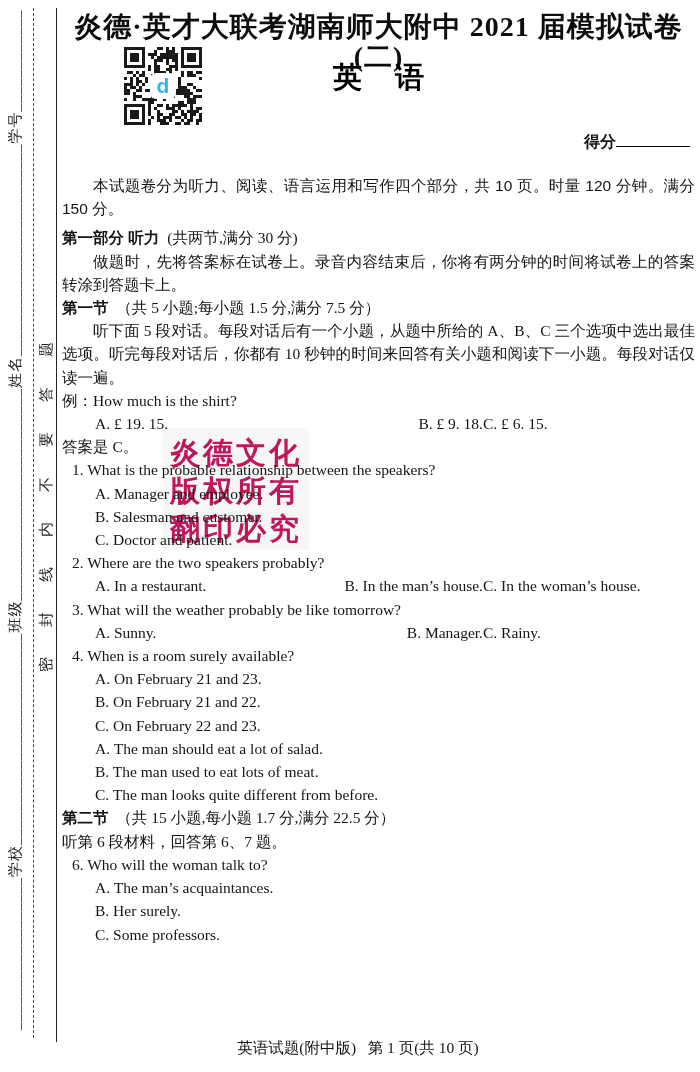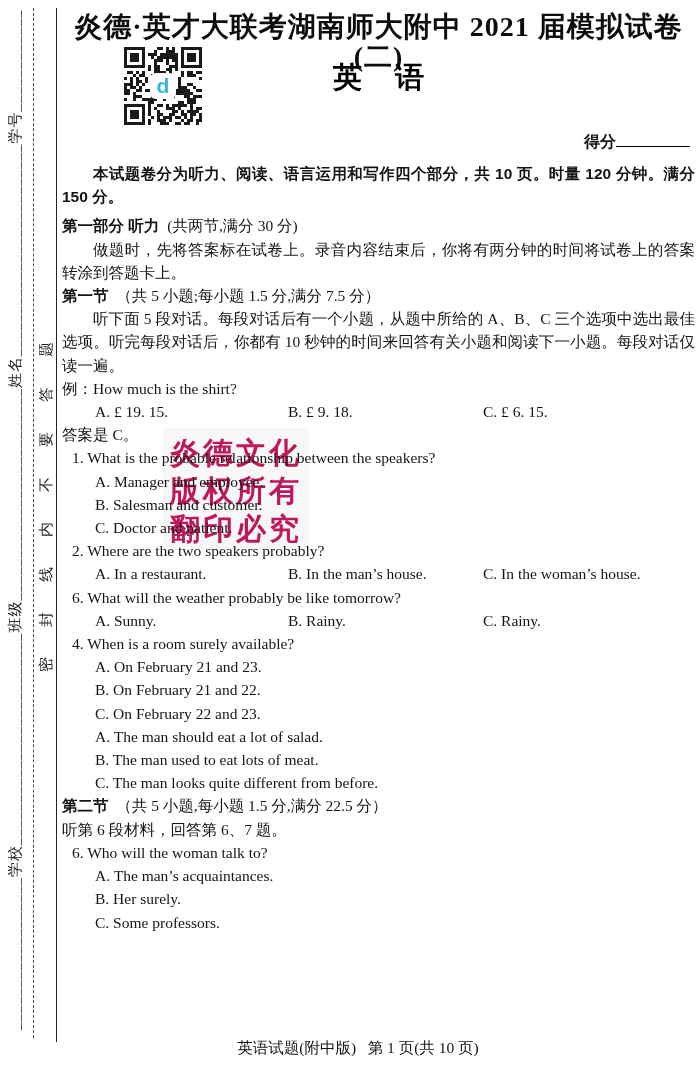--- a/index.html
+++ b/index.html
@@ -39,28 +39,28 @@
   .subject-title{
     position:absolute; left:0; right:0; top:66px; text-align:center;
     font-size:29px; font-weight:bold; word-spacing:26px; color:#000000;
   }
   .score-row{ position:absolute; right:5px; top:130px; font-size:16px;}
   .score-label{ font-weight:bold; font-family:"Liberation Sans","DejaVu Sans",sans-serif;text-align:right;}
   .score-blank{ display:inline-block; width:74px; border-bottom:1.3px solid #000; height:14px;}
   
   .hei{ font-family:"Liberation Sans","DejaVu Sans",sans-serif; font-weight:bold;}
   .para-indent{ text-indent:2em; text-align:justify;}
-  .intro{ font-weight:bold; font-family:"Liberation Sans","DejaVu Sans",sans-serif; margin-top:2px;}
+  .intro{ font-weight:normal; font-family:"Liberation Sans","DejaVu Sans",sans-serif; margin-top:14px;}
   .part-heading{ margin-top:6px;}
   .part-heading .note{ font-weight:normal; font-family:"Liberation Serif","DejaVu Serif",serif;margin-left:8px;}
   .question{ padding-left:10px;}
   .opt-stack{ padding-left:33px;}
   .opt-row{ display:flex; padding-left:33px;}
   .opt-row .c1{ width:193px;}
-  .opt-row .c2{ width:195px;}
+  .opt-row .c2{ width:195px;text-align:right;}
   .footer{
     position:absolute; left:16px; right:0; top:1036px; text-align:center;
     font-size:15.5px; color:#141414; white-space:pre; z-index:1;
   }
 </style>
 </head>
 <body>
 
 <div class="page">
 
@@ -370,38 +370,38 @@
     <div class="opt-stack">B. Salesman and customer.</div>
     <div class="opt-stack">C. Doctor and patient.</div>
 
     <div class="question">2. Where are the two speakers probably?</div>
     <div class="opt-row">
       <span class="c1">A. In a restaurant.</span>
       <span class="c2">B. In the man’s house.</span>
       <span>C. In the woman’s house.</span>
     </div>
 
-    <div class="question">6. What will the weather probably be like tomorrow?</div>
+    <div class="question">3. What will the weather probably be like tomorrow?</div>
     <div class="opt-row">
       <span class="c1">A. Sunny.</span>
-      <span class="c2">B. Rainy.</span>
+      <span class="c2">B. Manager.</span>
       <span>C. Rainy.</span>
     </div>
 
     <div class="question">4. When is a room surely available?</div>
     <div class="opt-stack">A. On February 21 and 23.</div>
     <div class="opt-stack">B. On February 21 and 22.</div>
     <div class="opt-stack">C. On February 22 and 23.</div>
 
     <div class="opt-stack">A. The man should eat a lot of salad.</div>
     <div class="opt-stack">B. The man used to eat lots of meat.</div>
     <div class="opt-stack">C. The man looks quite different from before.</div>
 
     <div>
-      <span class="hei">第二节</span>&nbsp;&nbsp;<span>（共 5 小题,每小题 1.5 分,满分 22.5 分）</span>
+      <span class="hei">第二节</span>&nbsp;&nbsp;<span>（共 15 小题,每小题 1.7 分,满分 22.5 分）</span>
     </div>
     <div>听第 6 段材料，回答第 6、7 题。</div>
 
     <div class="question">6. Who will the woman talk to?</div>
     <div class="opt-stack">A. The man’s acquaintances.</div>
     <div class="opt-stack">B. Her surely.</div>
     <div class="opt-stack">C. Some professors.</div>
 
   </div>
 

